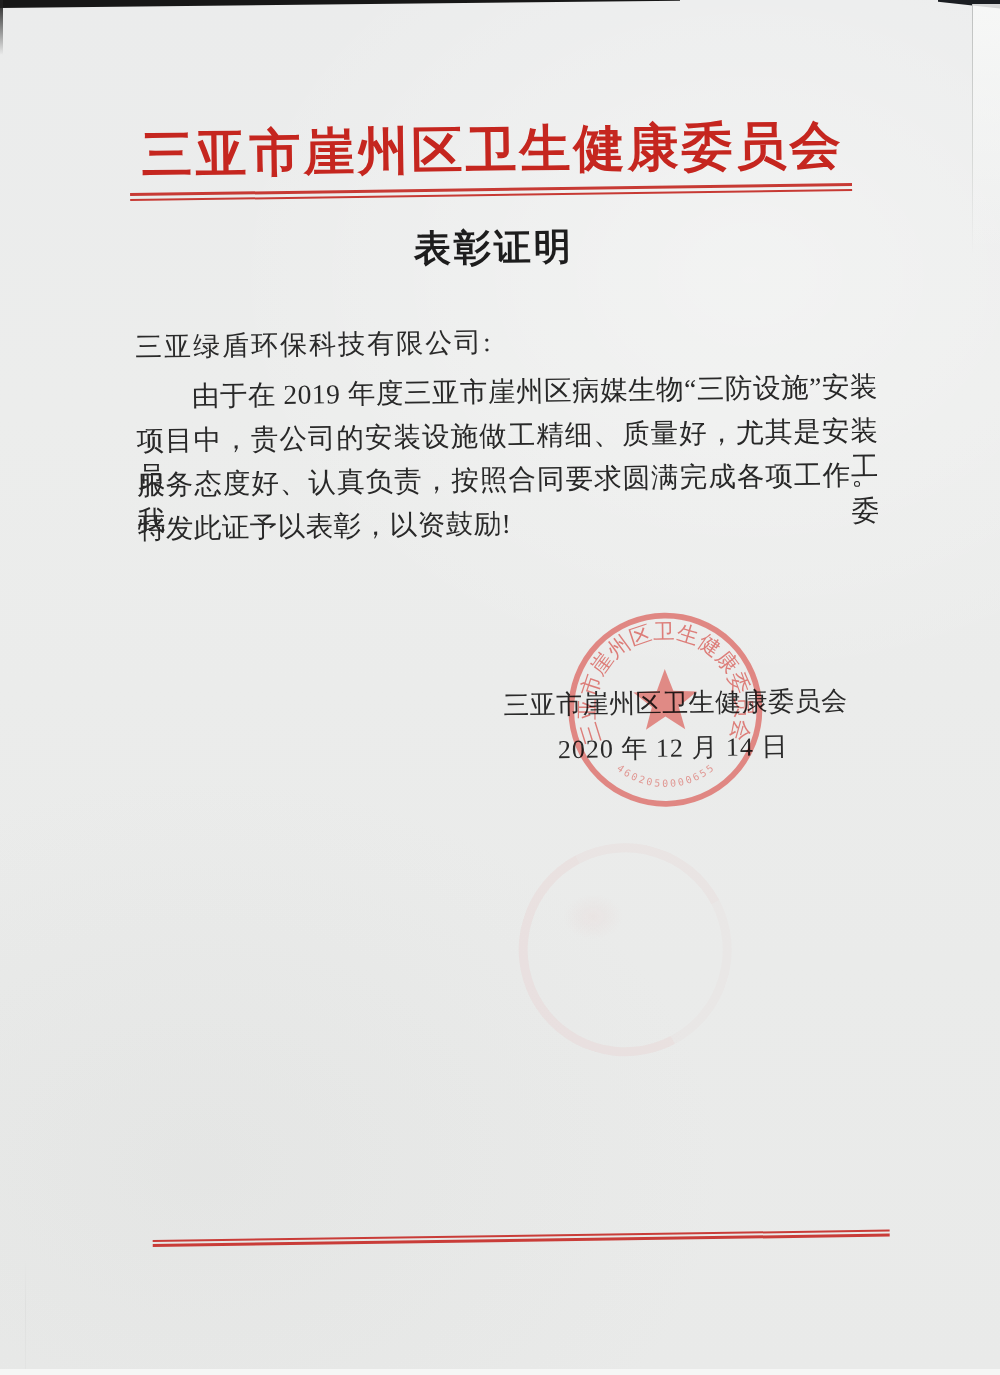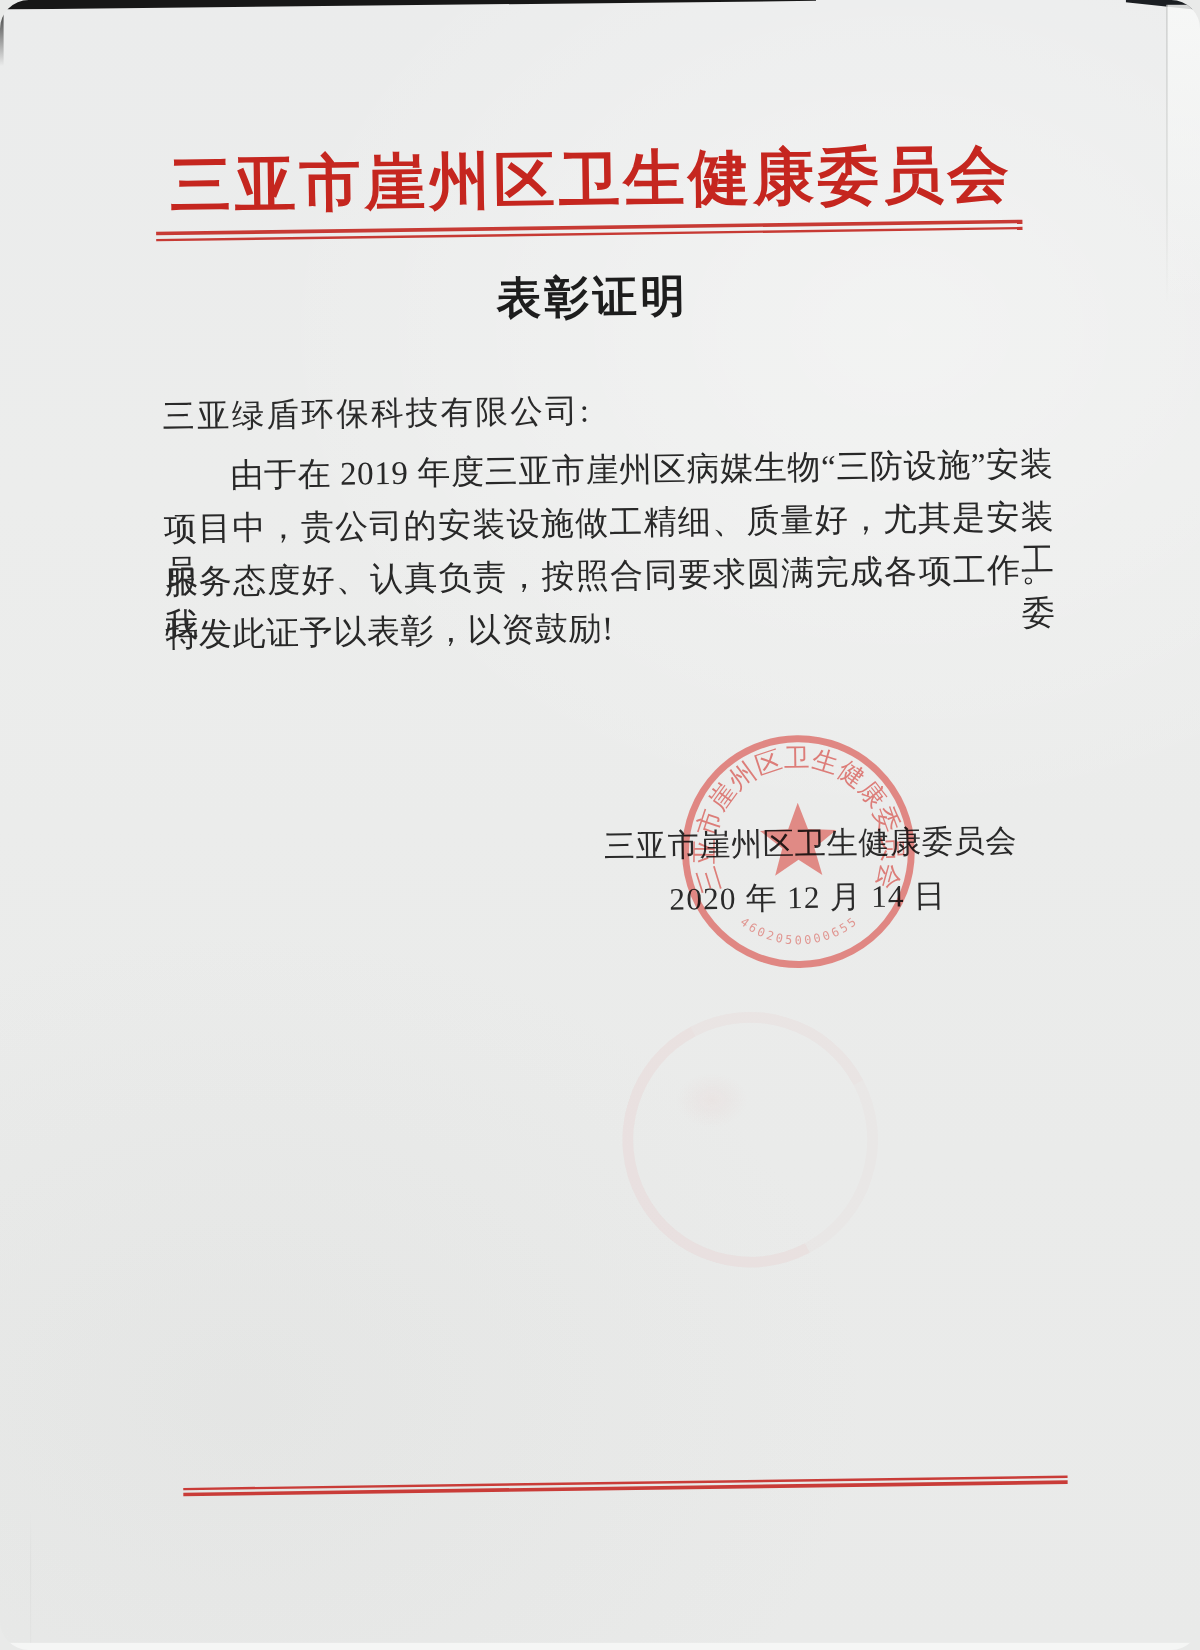--- a/index.html
+++ b/index.html
@@ -8,21 +8,20 @@
     background: #e9eae9;
   }
   .scan-page {
     position: relative;
     width: 1000px;
     height: 1375px;
     overflow: hidden;
     background:
       linear-gradient(180deg, #ebecec 0%, #ecedec 30%, #eaebea 70%, #e9eae9 100%);
     font-family: "Liberation Serif", "DejaVu Serif", serif;
-    border-radius: 24px;
   }
   
   .paper-sheen {
     position: absolute; inset: 0;
     background:
       radial-gradient(ellipse 900px 700px at 75% 20%, rgba(255,255,255,0.35), rgba(255,255,255,0) 60%),
       radial-gradient(ellipse 800px 600px at 20% 85%, rgba(205,207,205,0.18), rgba(255,255,255,0) 65%);
     pointer-events: none;
   }
 

